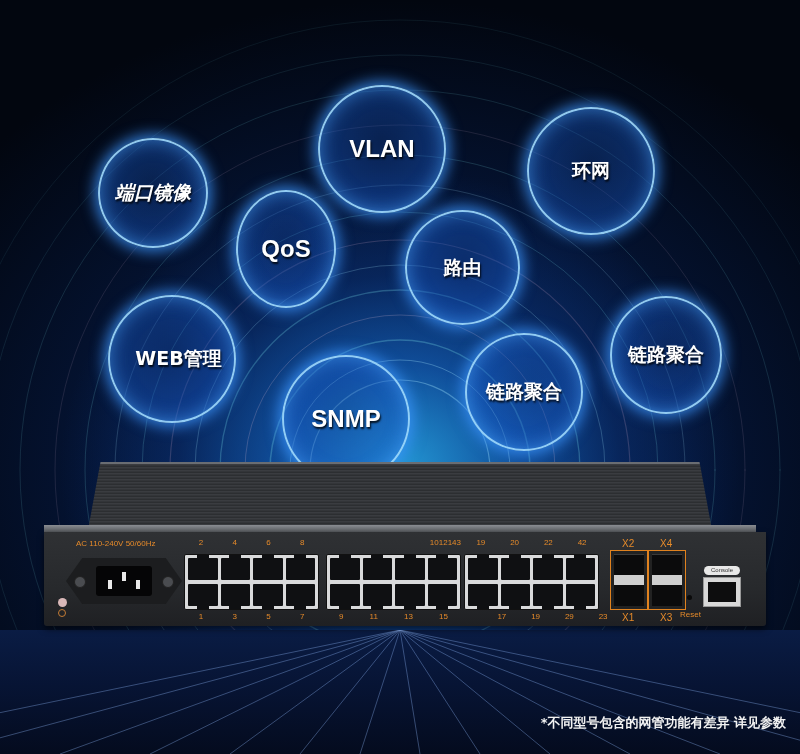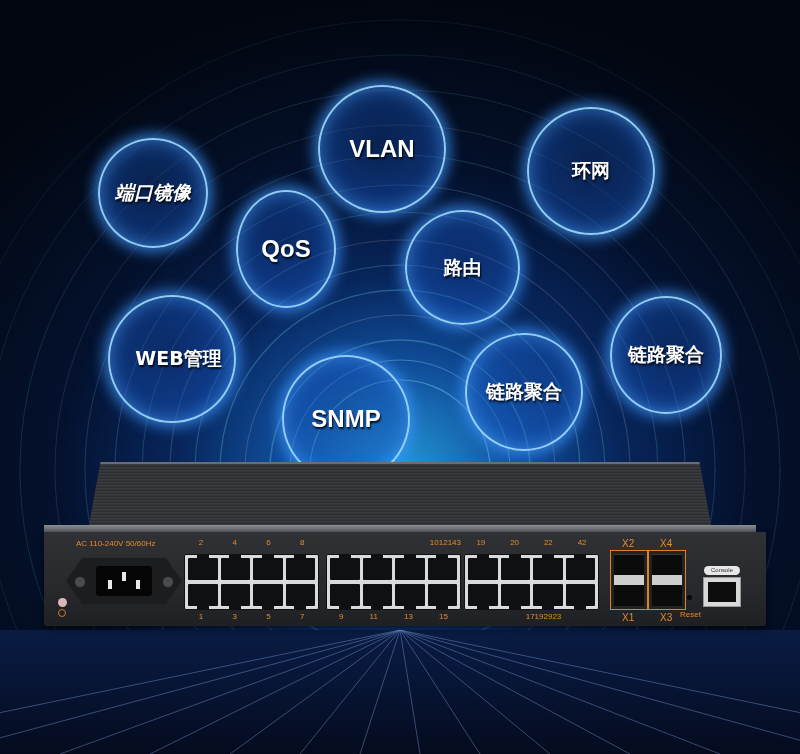--- a/index.html
+++ b/index.html
@@ -255,21 +255,21 @@
         <div class="port-block" style="left: 420px; width: 135px;">
           <div class="rj45 top"></div>
           <div class="rj45 top"></div>
           <div class="rj45 top"></div>
           <div class="rj45 top"></div>
           <div class="rj45 bottom"></div>
           <div class="rj45 bottom"></div>
           <div class="rj45 bottom"></div>
           <div class="rj45 bottom"></div>
         </div>
-        <div class="port-nums" style="left: 432px; top: 80px; width: 135px; justify-content: center;">
+        <div class="port-nums" style="left: 441px; top: 80px; width: 135px;">
           <span>17</span>
           <span>19</span>
           <span>29</span>
           <span>23</span>
         </div>
       </div>
 
     <div id="sfp-groups">
         <div class="label-orange" style="left: 578px; top: 6px;">X2</div>
         <div class="sfp-block" style="left: 566px;">
@@ -288,13 +288,14 @@
       </div>
 
     <div class="reset-hole"></div>
     <div class="label-orange" style="left:636px; top:78px; font-size:8px;">Reset</div>
     <div class="console-label">Console</div>
     <div class="console-port">
         <div></div>
       </div>
   </div>
 
+  <div class="footnote">*不同型号包含的网管功能有差异 详见参数</div>
 </div>
 
 </body></html>

